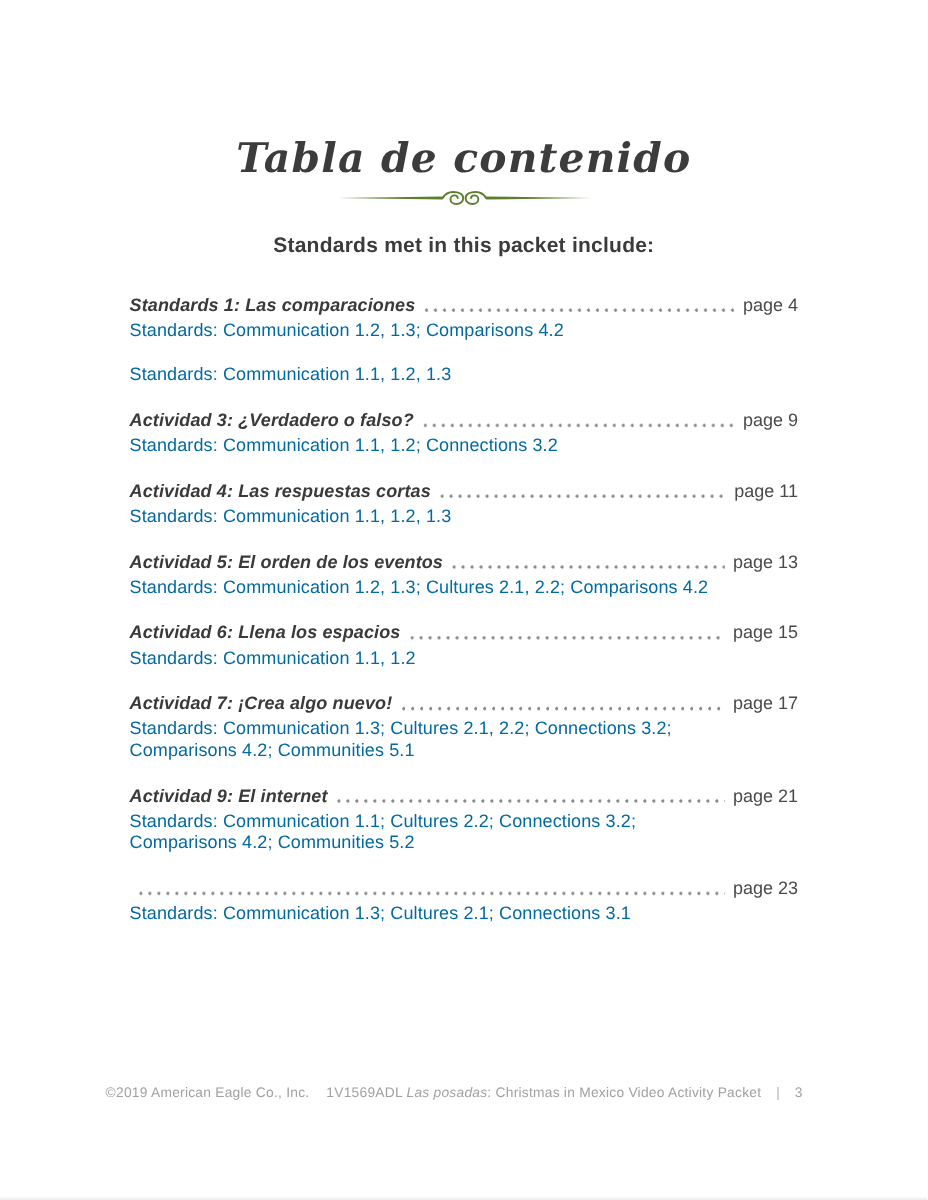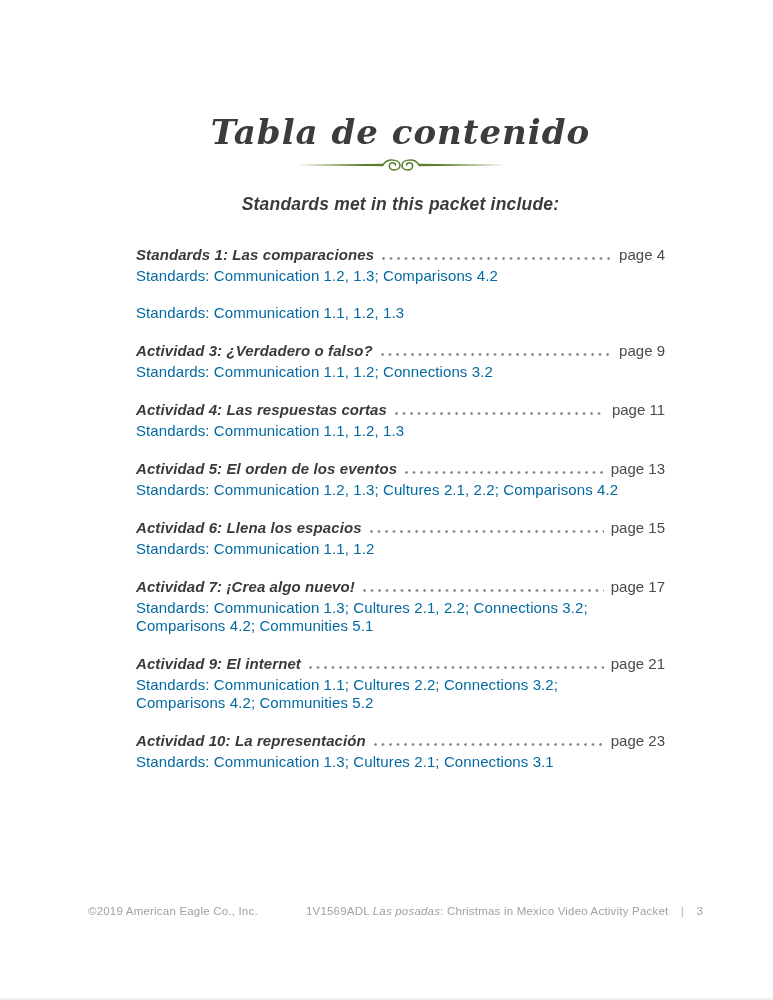--- a/index.html
+++ b/index.html
@@ -5,21 +5,20 @@
   * { margin: 0; padding: 0; box-sizing: border-box; }
   html, body { background: #ffffff; }
   .page {
     position: relative;
     width: 773px;
     height: 1000px;
     background: #ffffff;
     font-family: "Liberation Sans", sans-serif;
     overflow: hidden;
     margin: 0 auto;
-    padding-left: 28px;
   }
   .content {
     padding: 112px 108px 0 108px;
   }
   .title-block { text-align: center; }
   .script-title {
     font-family: "DejaVu Serif", serif;
     font-style: italic;
     font-weight: 700;
     font-size: 34px;
@@ -27,21 +26,20 @@
     color: #3c3c3c;
     letter-spacing: 1px;
   }
   .divider-wrap { margin-top: 2px; line-height: 0; }
   .subtitle {
     margin-top: 18px;
     font-size: 17.5px;
     font-weight: 700;
     color: #3b3b3b;
     letter-spacing: 0.2px;
-    font-style: italic;
   }
   .toc-list { margin-top: 30px; }
   .entry { margin-bottom: 19px; }
   .entry-title-row { display: flex; align-items: flex-end; }
   .entry-title {
     font-weight: 700;
     font-style: italic;
     font-size: 15px;
     line-height: 19px;
     color: #3a3a3a;
@@ -67,21 +65,21 @@
     font-size: 15px;
     line-height: 18px;
     color: #0369a1;
     white-space: pre-line;
     letter-spacing: 0.1px;
   }
   .footer {
     position: absolute;
     top: 905px;
     left: 88px;
-    right: 70px;
+    right: 104px;
     display: flex;
     justify-content: space-between;
     align-items: baseline;
     font-size: 11.5px;
     color: #a1a19f;
     letter-spacing: 0.2px;
   }
   .footer .italic { font-style: italic; }
   .footer .sep { margin: 0 9px; color: #b0b0ae; }
   .page::after {
@@ -179,21 +177,20 @@
           <span class="entry-title">Actividad 9: El internet</span>
           <span class="leader"></span>
           <span class="page-label">page 21</span>
         </div>
         <div class="standards">Standards: Communication 1.1; Cultures 2.2; Connections 3.2;
 Comparisons 4.2; Communities 5.2</div>
       </div>
 
       <div class="entry">
         <div class="entry-title-row">
-          <span class="entry-title">Actividad 10: La representación</span>
           <span class="leader"></span>
           <span class="page-label">page 23</span>
         </div>
         <div class="standards">Standards: Communication 1.3; Cultures 2.1; Connections 3.1</div>
       </div>
     </div>
 
   </div>
 
   <div class="footer">

